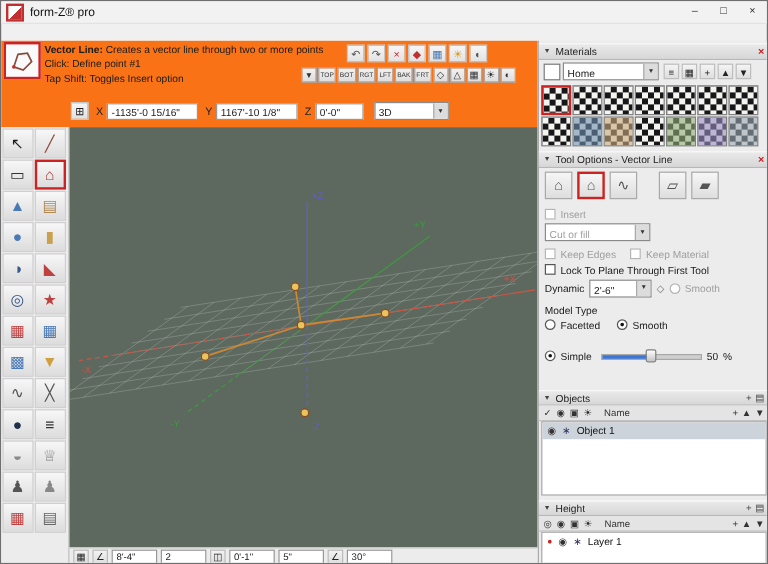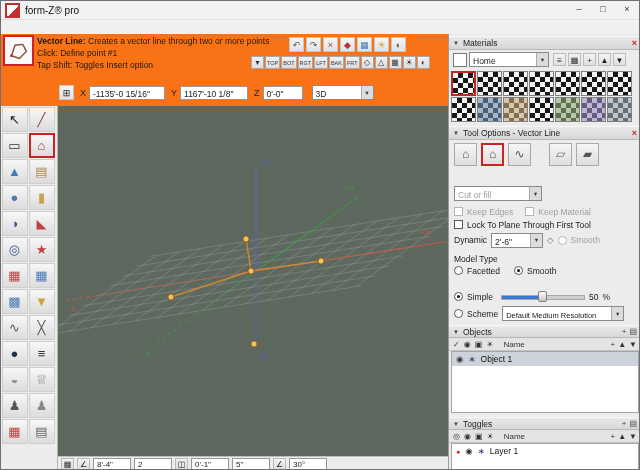--- a/index.html
+++ b/index.html
@@ -318,20 +318,24 @@
       <span>Tool Options - Vector Line</span>
       <span class="close-x">×</span>
     </div>
     <div class="prow" style="top:108px;height:24px">
         <div class="modebtn" style="">⌂</div>
         <div class="modebtn sel" style="">⌂</div>
         <div class="modebtn" style="">∿</div>
         <div class="modebtn" style="margin-left:14px">▱</div>
         <div class="modebtn" style="">▰</div>
       </div>
+    <div class="prow" style="top:138px">
+      <div class="cb disabled"></div>
+      <span class="dis">Insert</span>
+    </div>
     <div class="prow" style="top:171px">
       <div class="cb disabled"></div>
       <span class="dis">Keep Edges</span>
       <div class="cb disabled" style="margin-left:8px"></div>
       <span class="dis">Keep Material</span>
     </div>
     <div class="prow" style="top:152px;height:15px">
       <div class="combo" style="width:88px">
         <span class="dis">Cut or fill</span>
         <span class="arrow">▼</span>
@@ -363,28 +367,20 @@
     <div class="prow" style="top:256px">
       <div class="radio sel"></div>
       <span>Simple</span>
       <div class="slider" style="margin-left:4px">
         <div class="track"></div>
         <div class="fill" style="width: 50%;"></div>
         <div class="thumb" style="left: calc(50% - 5px);"></div>
       </div>
       <span>50</span>
       <span>%</span>
-    </div>
-    <div class="prow" style="top:272px;height:15px">
-      <div class="radio"></div>
-      <span>Scheme</span>
-      <div class="combo" style="width:122px;font-size:7.5px">
-        <span>Default Medium Resolution</span>
-        <span class="arrow">▼</span>
-      </div>
     </div>
 
     <div class="phead" style="top:291px;height:13px">
       <span class="disc">▼</span>
       <span>Objects</span>
       <span class="close-x" style="color:#444;font-weight:normal"><span class="hicon" style="margin-left:3px">+</span><span class="hicon" style="margin-left:3px">▤</span></span>
     </div>
     <div class="colrow" style="top:304px">
         <span>✓</span>
         <span>◉</span>
@@ -400,21 +396,21 @@
     <div class="list" style="top:317px;height:62px">
         <div class="lrow sel">
           <span style="color:#333">◉</span>
           <span style="color:#336">∗</span>
           <span>Object 1</span>
         </div>
       </div>
 
     <div class="phead" style="top:383px;height:13px">
       <span class="disc">▼</span>
-      <span>Toggles</span>
+      <span>Height</span>
       <span class="close-x" style="color:#444;font-weight:normal"><span class="hicon" style="margin-left:3px">+</span><span class="hicon" style="margin-left:3px">▤</span></span>
     </div>
     <div class="colrow" style="top:396px">
         <span>◎</span>
         <span>◉</span>
         <span>▣</span>
         <span>☀</span>
         <span style="margin-left:6px">Name</span>
         <span class="rt">
           <span>+</span>

